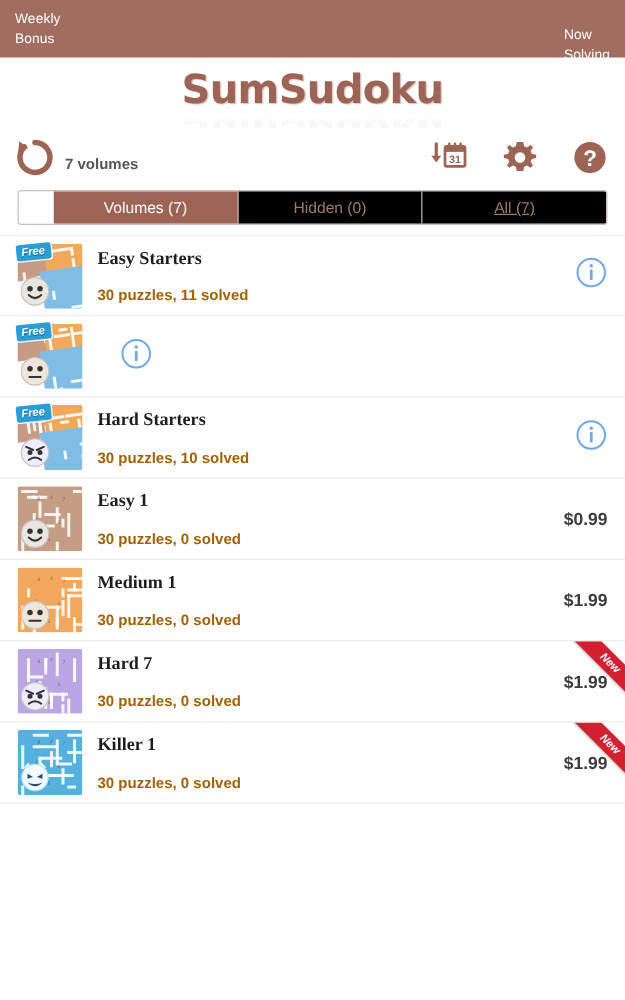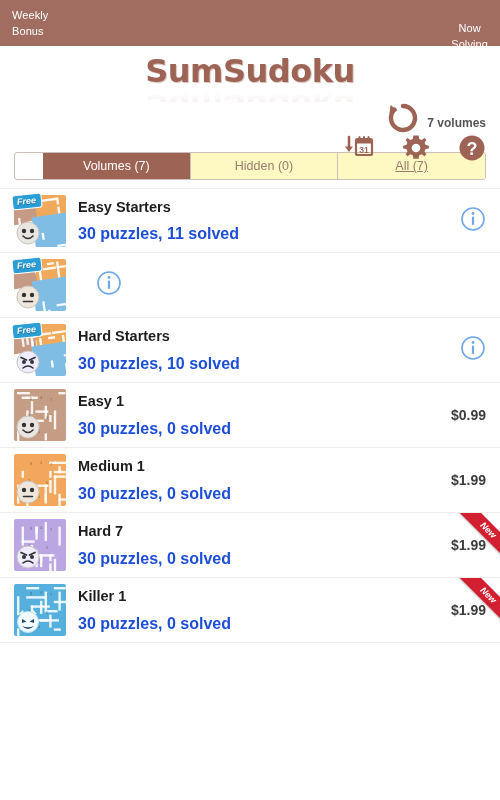--- a/index.html
+++ b/index.html
@@ -20,21 +20,21 @@
     justify-content: space-between;
     padding: 0 12px;
   }
   .topbar-side {
     color: #ffffff;
     font-size: 11px;
     line-height: 16px;
     letter-spacing: .1px;
   }
   .topbar-side.left  { text-align: left; }
-  .topbar-side.right { text-align: center; margin-top: 26px; }
+  .topbar-side.right { text-align: left; margin-top: 26px; }
   .topbar-title {
     position: absolute;
     left: 0; right: 0;
     top: 6px;
     text-align: center;
     color: #ffffff;
     font-size: 24px;
     font-weight: bold;
     letter-spacing: 1px;
     text-shadow: 2px 2px 0 rgba(60,30,25,.55);
@@ -69,24 +69,23 @@
     color: rgba(157,99,84,.38);
     transform: scaleY(-1);
     -webkit-mask-image: linear-gradient(to top, rgba(0,0,0,0) 18%, rgba(0,0,0,.75) 100%);
     mask-image: linear-gradient(to top, rgba(0,0,0,0) 18%, rgba(0,0,0,.75) 100%);
   }
 
   
   .toolbar {
     height: 48px;
     display: flex;
-    align-items: flex-end;
+    align-items: center;
     padding: 0 14px 0 12px;
     position: relative;
-    flex-direction: column;
   }
   .restore-btn { display: flex; align-items: center; gap: 8px; }
   .volumes-count {
     font-size: 12px;
     font-weight: bold;
     color: #555555;
     padding-top: 9px;
   }
   .toolbar-right {
     margin-left: auto;
@@ -106,21 +105,21 @@
     height: 28px;
     padding-left: 28px;
   }
   .tab {
     flex: 1;
     display: flex;
     align-items: center;
     justify-content: center;
     font-size: 12.5px;
     color: #9d7a70;
-    background: #fef9c3;
+    background: #000000;
     border-right: 1px solid #c9c0bc;
   }
   .tab:last-child { border-right: none; text-decoration: underline; }
   .tab.active {
     background: #9d6354;
     color: #ffffff;
   }
 
   
   .list { margin-top: 8px; }
@@ -159,27 +158,28 @@
   }
 
   .row-text { margin-left: 12px; flex: 1; min-width: 0; align-self: stretch; position: relative; }
   .row-title {
     position: absolute;
     top: 10px;
     font-size: 14.5px;
     font-weight: bold;
     color: #1d1d1d;
     white-space: nowrap;
+    font-family: Liberation Serif, serif;
   }
   .row-sub {
     position: absolute;
     bottom: 9px;
-    font-size: 16px;
-    font-weight: bold;
-    color: #1d4ed8;
+    font-size: 12px;
+    font-weight: bold;
+    color: #a16207;
     white-space: nowrap;
     margin-top: 31px;
   }
 
   .row-right {
     flex: none;
     display: flex;
     align-items: flex-end;
     justify-content: flex-end;
     min-width: 56px;

